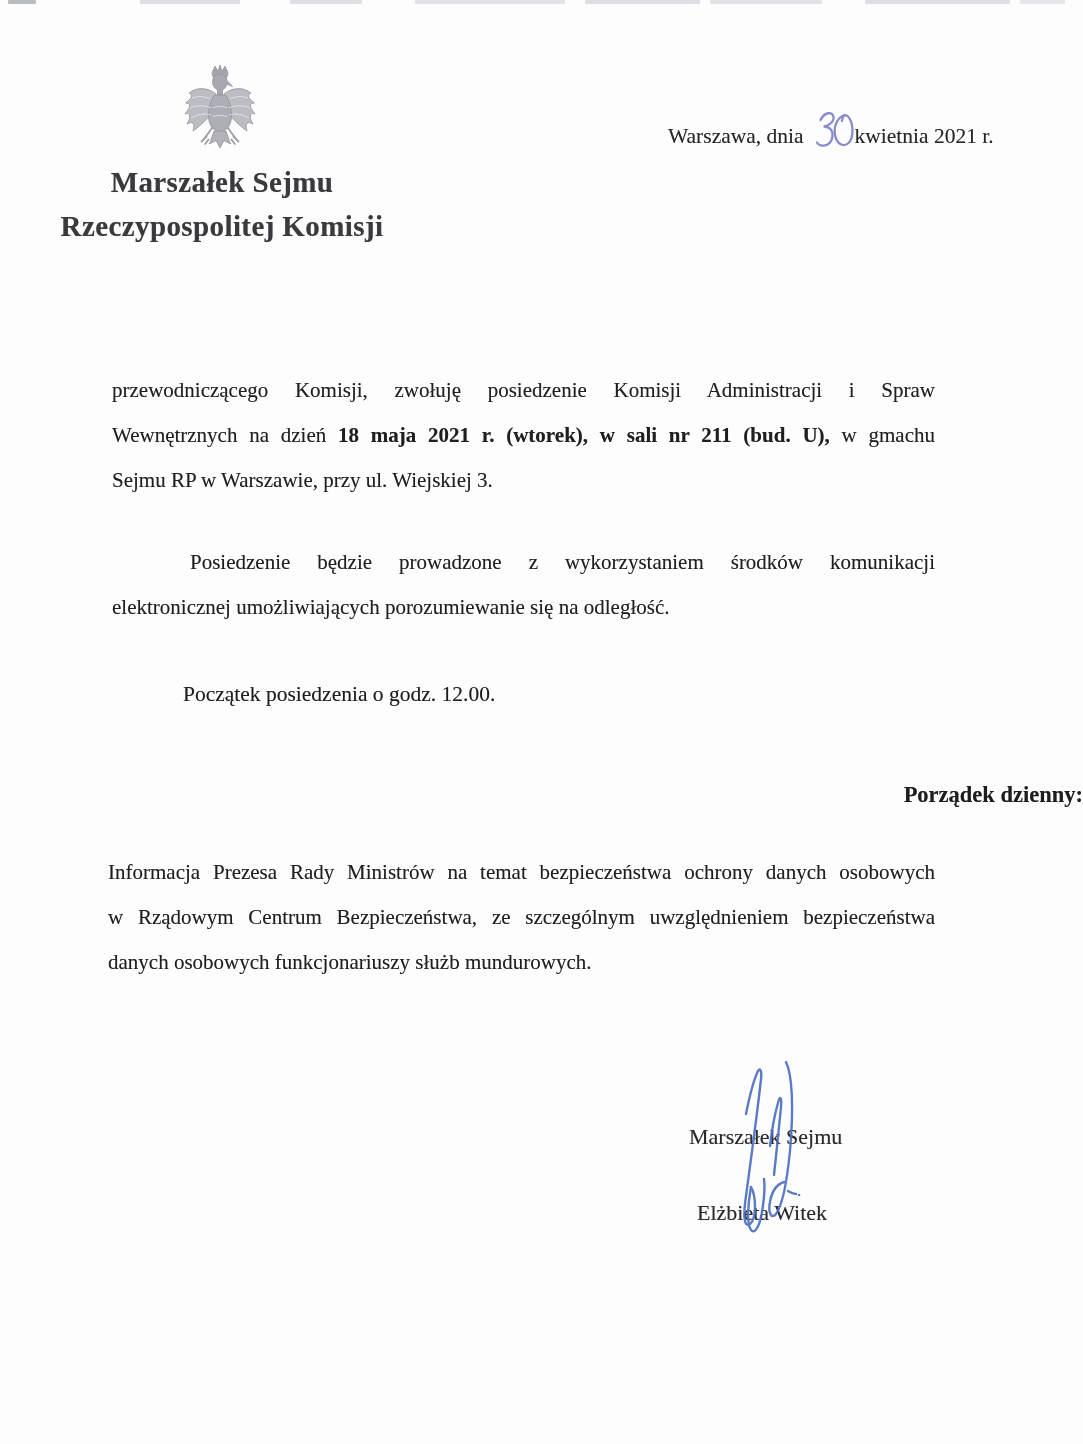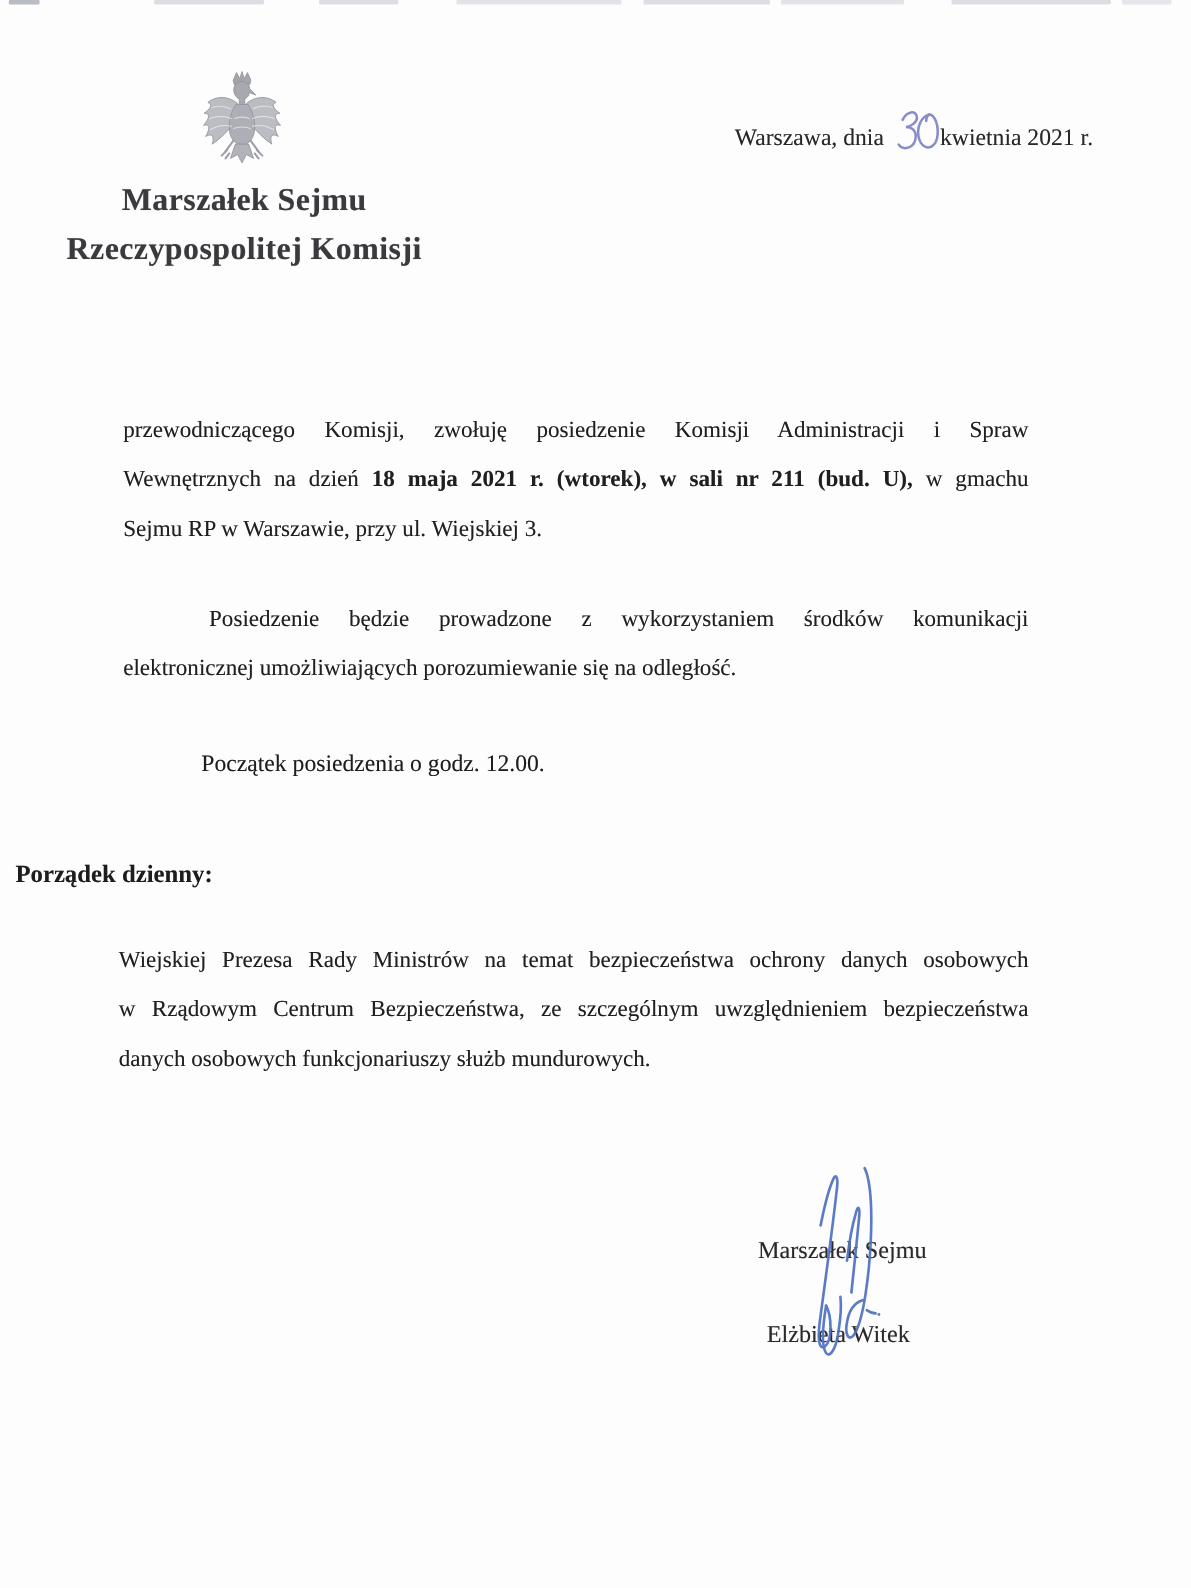--- a/index.html
+++ b/index.html
@@ -23,21 +23,21 @@
     left: 56px; top: 160px; width: 332px;
     text-align: center;
     font-size: 29px; line-height: 44px;
     font-weight: 600; color: #3a3a3e;
     letter-spacing: 0.4px;
     text-shadow: 0 0 0.7px rgba(60,60,60,.45);
   }
 
   
   .dateline {
-    left: 668px; top: 97px;
+    left: 668px; top: 108px;
     display: flex; align-items: flex-start;
     font-size: 21.5px; color: #27272a;
     text-shadow: 0 0 0.6px rgba(40,40,40,.35);
     white-space: nowrap;
   }
   .dateline .txt { padding-top: 16px; }
   .dateline .day-svg { width: 44px; height: 46px; margin: 0 0 0 7px; }
 
   
   .para { font-size: 21px; color: #1f1f22; text-shadow: 0 0 0.6px rgba(30,30,30,.4); }
@@ -49,21 +49,21 @@
   .p2 { left: 112px; top: 540px; width: 823px; }
   .agenda-p { left: 108px; top: 850px; width: 827px; }
 
   .start-time {
     left: 183px; top: 682px;
     font-size: 21.5px; font-weight: normal; color: #1d1d20;
     text-shadow: 0 0 0.6px rgba(30,30,30,.4);
   }
   .agenda-heading {
     left: 0; top: 782px; width: 1083px;
-    text-align: left; padding-left: 14px; box-sizing: border-box;
+    text-align: right; padding-left: 14px; box-sizing: border-box;
     font-size: 22.5px; font-weight: bold; color: #1d1d20;
     text-shadow: 0 0 0.6px rgba(30,30,30,.4);
   }
 
   
   .sig-title { left: 689px; top: 1124px; font-size: 22px; color: #2a2a2e; text-shadow: 0 0 0.7px rgba(40,40,40,.4); }
   .sig-name  { left: 697px; top: 1200px; font-size: 22px; color: #2a2a2e; text-shadow: 0 0 0.7px rgba(40,40,40,.4); }
   .sig-svg   { left: 723px; top: 1056px; width: 88px; height: 190px; z-index: 3; }
 
   .sr-only {
@@ -146,21 +146,21 @@
 <div class="abs para p2">
   <div class="line jline indent">Posiedzenie będzie prowadzone z wykorzystaniem środków komunikacji</div>
   <div class="line lline">elektronicznej umożliwiających porozumiewanie się na odległość.</div>
 </div>
 
 <div class="abs start-time">Początek posiedzenia o godz. 12.00.</div>
 
 <div class="abs agenda-heading">Porządek dzienny:</div>
 
 <div class="abs para agenda-p">
-  <div class="line jline">Wiejskiej Prezesa Rady Ministrów na temat bezpieczeństwa ochrony danych osobowych</div>
+  <div class="line jline">Informacja Prezesa Rady Ministrów na temat bezpieczeństwa ochrony danych osobowych</div>
   <div class="line jline">w Rządowym Centrum Bezpieczeństwa, ze szczególnym uwzględnieniem  bezpieczeństwa</div>
   <div class="line lline">danych osobowych funkcjonariuszy służb mundurowych.</div>
 </div>
 
 <div class="abs sig-title">Marszałek Sejmu</div>
 <div class="abs sig-name">Elżbieta Witek</div>
 
 <div class="abs sig-svg">
   <svg width="88" height="190" viewBox="0 0 88 190" aria-hidden="true">
     <g fill="none" stroke="#4e70c2" stroke-width="2.4" stroke-linecap="round" opacity="0.92">

